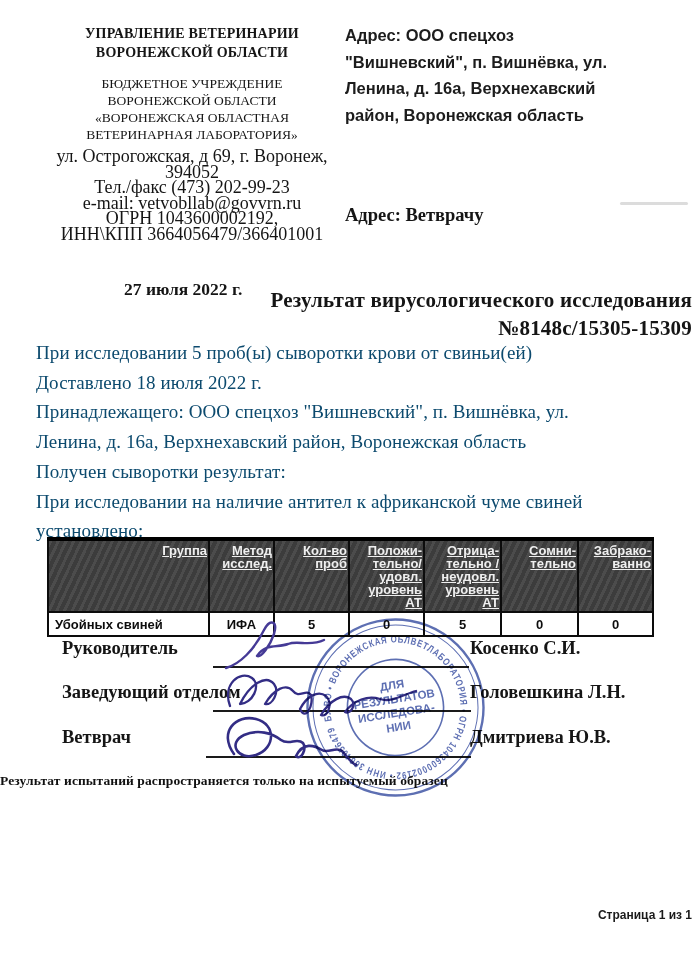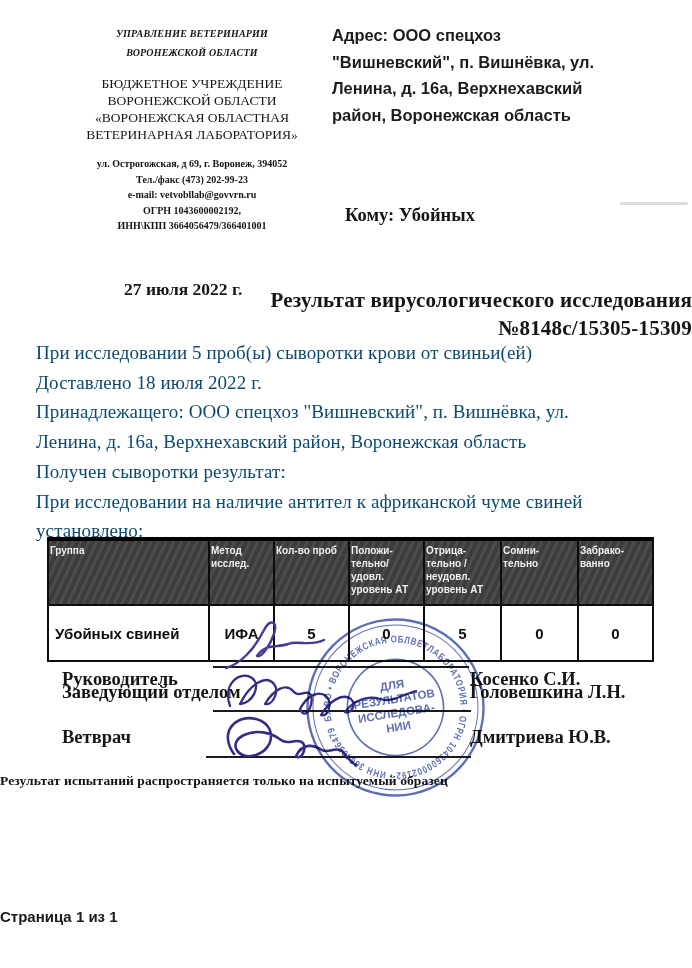--- a/index.html
+++ b/index.html
@@ -5,27 +5,27 @@
   html,body{margin:0;padding:0;background:#e8e8e8;}
   .page{
     position:relative; width:692px; height:968px; margin:0 auto;
     background:#ffffff; overflow:hidden;
     font-family:"Liberation Serif","DejaVu Serif",serif; color:#151515;
   }
   .multiline{white-space:pre-line;}
 
   
   .org-block{position:absolute; left:56px; top:24px; width:272px; text-align:center;}
-  .org-dept{font-weight:bold; font-size:10px; line-height:19px; letter-spacing:.2px;font-style:italic;}
+  .org-dept{font-weight:bold; font-size:14px; line-height:19px; letter-spacing:.2px;}
   .org-inst{font-weight:normal; font-size:13.5px; line-height:17px; margin-top:13px;}
-  .org-contacts{font-weight:bold; font-size:10px; line-height:15.5px; margin-top:13px;}
+  .org-contacts{font-weight:normal; font-size:18px; line-height:15.5px; margin-top:6px;}
 
   
   .addr{
-    position:absolute; left:332px; top:22px; width:320px;
+    position:absolute; left:345px; top:22px; width:320px;
     font-family:"Liberation Sans","DejaVu Sans",sans-serif;
     font-weight:bold; font-size:16.5px; line-height:26.5px; color:#1c1c1c;
   }
   .komu{position:absolute; left:345px; top:205px; font-size:18.5px; font-weight:600;}
 
   .doc-date{position:absolute; left:124px; top:235px; font-size:17.5px; font-weight:bold;margin-top:44px;}
 
   .doc-title{
     position:absolute; left:0; top:286px; width:100%; text-align:right;
     font-size:21px; font-weight:bold; line-height:28px; letter-spacing:.2px;
@@ -41,43 +41,43 @@
   table.results{
     position:absolute; left:47px; top:537px; width:605px;
     border-collapse:collapse; table-layout:fixed;
     font-family:"Liberation Sans","DejaVu Sans",sans-serif;
   }
   table.results th, table.results td{border:2px solid #0c0c0c;}
   table.results{border:2.5px solid #000; border-top:4px solid #000;}
   table.results th{
     background-color:#414141;
     background-image:repeating-linear-gradient(115deg, rgba(255,255,255,.06) 0 3px, rgba(0,0,0,.08) 3px 7px);
-    color:#efefef; font-size:10px; font-weight:bold; line-height:13px;
-    vertical-align:top; padding:3px 1px 2px; height:58px; text-align:left;
+    color:#efefef; font-size:13px; font-weight:bold; line-height:13px;
+    vertical-align:top; padding:3px 1px 2px; height:58px; text-align:right;text-decoration:underline;
   }
   table.results td{
-    font-size:15px; font-weight:bold; height:22px; text-align:center;
-    padding:16px 2px; color:#0d0d0d; background:#fff;
+    font-size:13px; font-weight:bold; height:22px; text-align:center;
+    padding:0 2px; color:#0d0d0d; background:#fff;
   }
   table.results td.group-cell{text-align:left; padding-left:6px;}
 
   
   .sig-row{position:absolute; left:62px; width:568px; font-size:18.5px;}
   .sig-role{font-weight:600;}
   .sig-name{position:absolute; left:408px; top:0; font-weight:600;}
   .sig-line{position:absolute; height:2px; background:#1a1a1a;}
 
   .footer-note{
     position:absolute; left:0; top:773px; width:100%; text-align:left;
     font-size:13.5px; font-weight:bold; letter-spacing:.1px; color:#101010;
   }
   .page-indicator{
-    position:absolute; left:0; top:908px; width:100%; text-align:left;
+    position:absolute; left:0; top:908px; width:100%; text-align:right;
     font-family:"Liberation Sans","DejaVu Sans",sans-serif;
-    font-size:15px; font-weight:bold; color:#1a1a1a;
+    font-size:12px; font-weight:bold; color:#1a1a1a;
   }
 
   .sig-ink{position:absolute; left:200px; top:612px; width:300px; height:160px;}
   .stamp{position:absolute; left:298px; top:610px; width:195px; height:195px;
          mix-blend-mode:multiply; opacity:.92;}
   .scan-artifact{position:absolute; left:620px; top:202px; width:68px; height:3px;
          background:#dcdcdc; border-radius:2px;}
 </style>
 </head>
 <body>
@@ -95,21 +95,21 @@
 Тел./факс  (473) 202-99-23
 e-mail: vetvobllab@govvrn.ru
 ОГРН 1043600002192,
 ИНН\КПП 3664056479/366401001</div>
   </div>
 
   <div class="addr multiline">Адрес: ООО спецхоз
 "Вишневский", п. Вишнёвка, ул.
 Ленина, д. 16а, Верхнехавский
 район, Воронежская область</div>
-  <div class="komu">Кому: Убойных</div>
+  <div class="komu">Адрес: Ветврачу</div>
 
   <div class="doc-date">27 июля 2022 г.</div>
 
   <div class="doc-title">
     <div>Результат вирусологического исследования</div>
     <div>№8148с/15305-15309</div>
   </div>
 
   <div class="body-text">
     <p class="multiline">При исследовании 5 проб(ы) сыворотки крови от свиньи(ей)</p>
@@ -157,21 +157,21 @@
         <td>ИФА</td>
         <td>5</td>
         <td>0</td>
         <td>5</td>
         <td>0</td>
         <td>0</td>
       </tr>
     </tbody>
   </table>
 
-  <div class="sig-row" style="top:638px;margin-top:31px;">
+  <div class="sig-row" style="top:638px;">
     <span class="sig-role">Руководитель</span>
     <span class="sig-name">Косенко С.И.</span>
   </div>
   <div class="sig-row" style="top:727px;">
     <span class="sig-role">Ветврач</span>
     <span class="sig-name">Дмитриева Ю.В.</span>
   </div>
   <div class="sig-row" style="top:682px;">
     <span class="sig-role">Заведующий отделом</span>
     <span class="sig-name">Головешкина Л.Н.</span>

